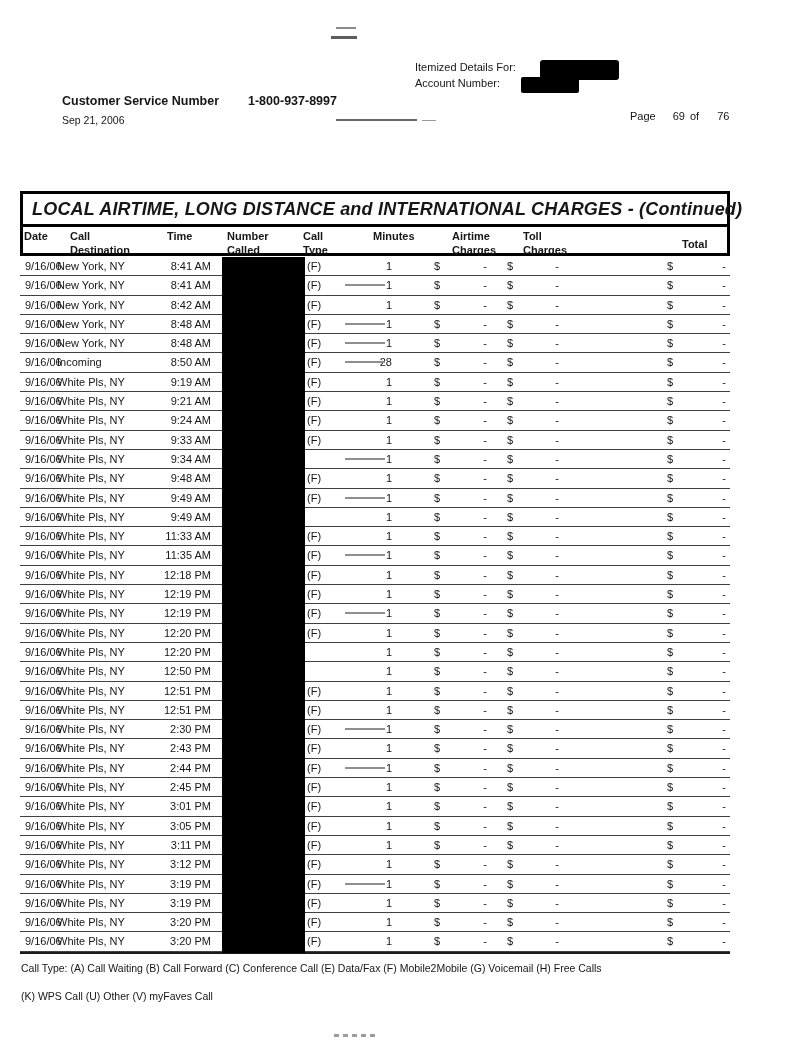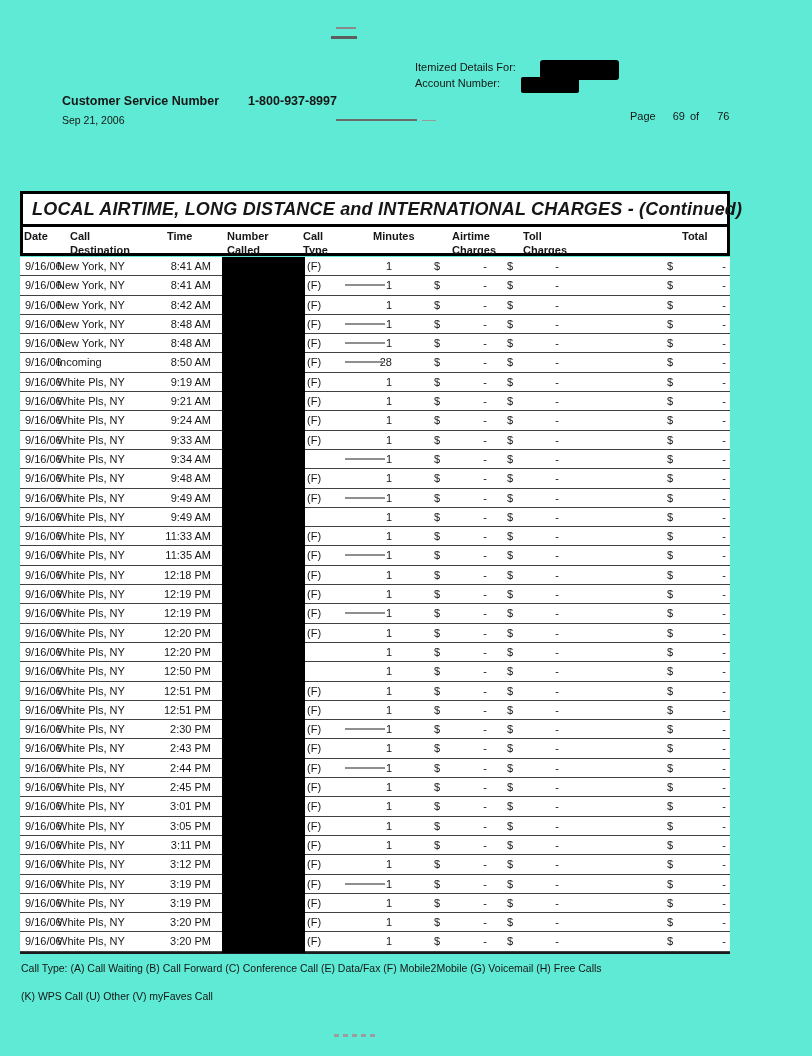--- a/index.html
+++ b/index.html
@@ -1,17 +1,17 @@
 <!DOCTYPE html>
 <html><head>
 <meta charset="utf-8">
 <style>
   html,body{margin:0;padding:0;background:#e8e8e8;}
   .page{
-    position:relative;width:812px;height:1056px;background:#5eead4;
+    position:relative;width:812px;height:1056px;background:#ffffff;
     font-family:"Liberation Sans","DejaVu Sans",sans-serif;color:#161616;
     overflow:hidden;margin:0 auto;
   }
   .abs{position:absolute;}
   
   .itemized-label{left:415px;top:61px;font-size:11px;}
   .account-label{left:415px;top:77px;font-size:11px;text-align:right;}
   .redact-1{left:540px;top:60px;width:79px;height:20px;background:#000;border-radius:3px;}
   .redact-2{left:521px;top:77px;width:58px;height:16px;background:#000;border-radius:2px;}
   .csn-label{left:62px;top:94px;font-size:12.5px;font-weight:bold;}
@@ -29,21 +29,21 @@
   .art-bottom{left:334px;top:1034px;width:44px;height:3px;
     background:repeating-linear-gradient(90deg,#9c9c9c 0 5px,transparent 5px 9px);}
   
   .theader{left:20px;top:191px;width:710px;height:65px;border:3px solid #000;box-sizing:border-box;background:#fff;}
   .title-row{height:25px;border-bottom:3px solid #000;font-style:italic;font-weight:bold;
     font-size:18px;letter-spacing:0.2px;padding:5px 0 0 9px;box-sizing:content-box;white-space:nowrap;}
   .hlabels{position:relative;height:31px;font-weight:bold;font-size:11px;padding-left:33px;}
   .hl{position:absolute;top:3px;line-height:13.5px;white-space:nowrap;}
   .hl-date{left:1px;} .hl-calldest{left:47px;} .hl-time{left:144px;} .hl-number{left:204px;}
   .hl-calltype{left:280px;} .hl-minutes{left:350px;} .hl-airtime{left:429px;}
-  .hl-toll{left:500px;} .hl-total{left:659px;}
+  .hl-toll{left:500px;} .hl-total{left:659px;margin-top:8px;}
   
   .tbody{left:20px;top:257px;width:710px;border-bottom:2px solid #1b1b1b;background:#fff;}
   .row{position:relative;height:19.3px;border-bottom:1px solid #414141;box-sizing:border-box;font-size:11px;}
   .cell{position:absolute;top:3px;line-height:13px;white-space:nowrap;}
   .c-date{left:5px;}
   .c-dest{left:37px;}
   .c-time{left:115px;width:76px;text-align:right;}
   .c-type{left:287px;}
   .c-min{left:305px;width:67px;text-align:right;}
   .c-air{left:414px;width:53px;display:flex;justify-content:space-between;}

